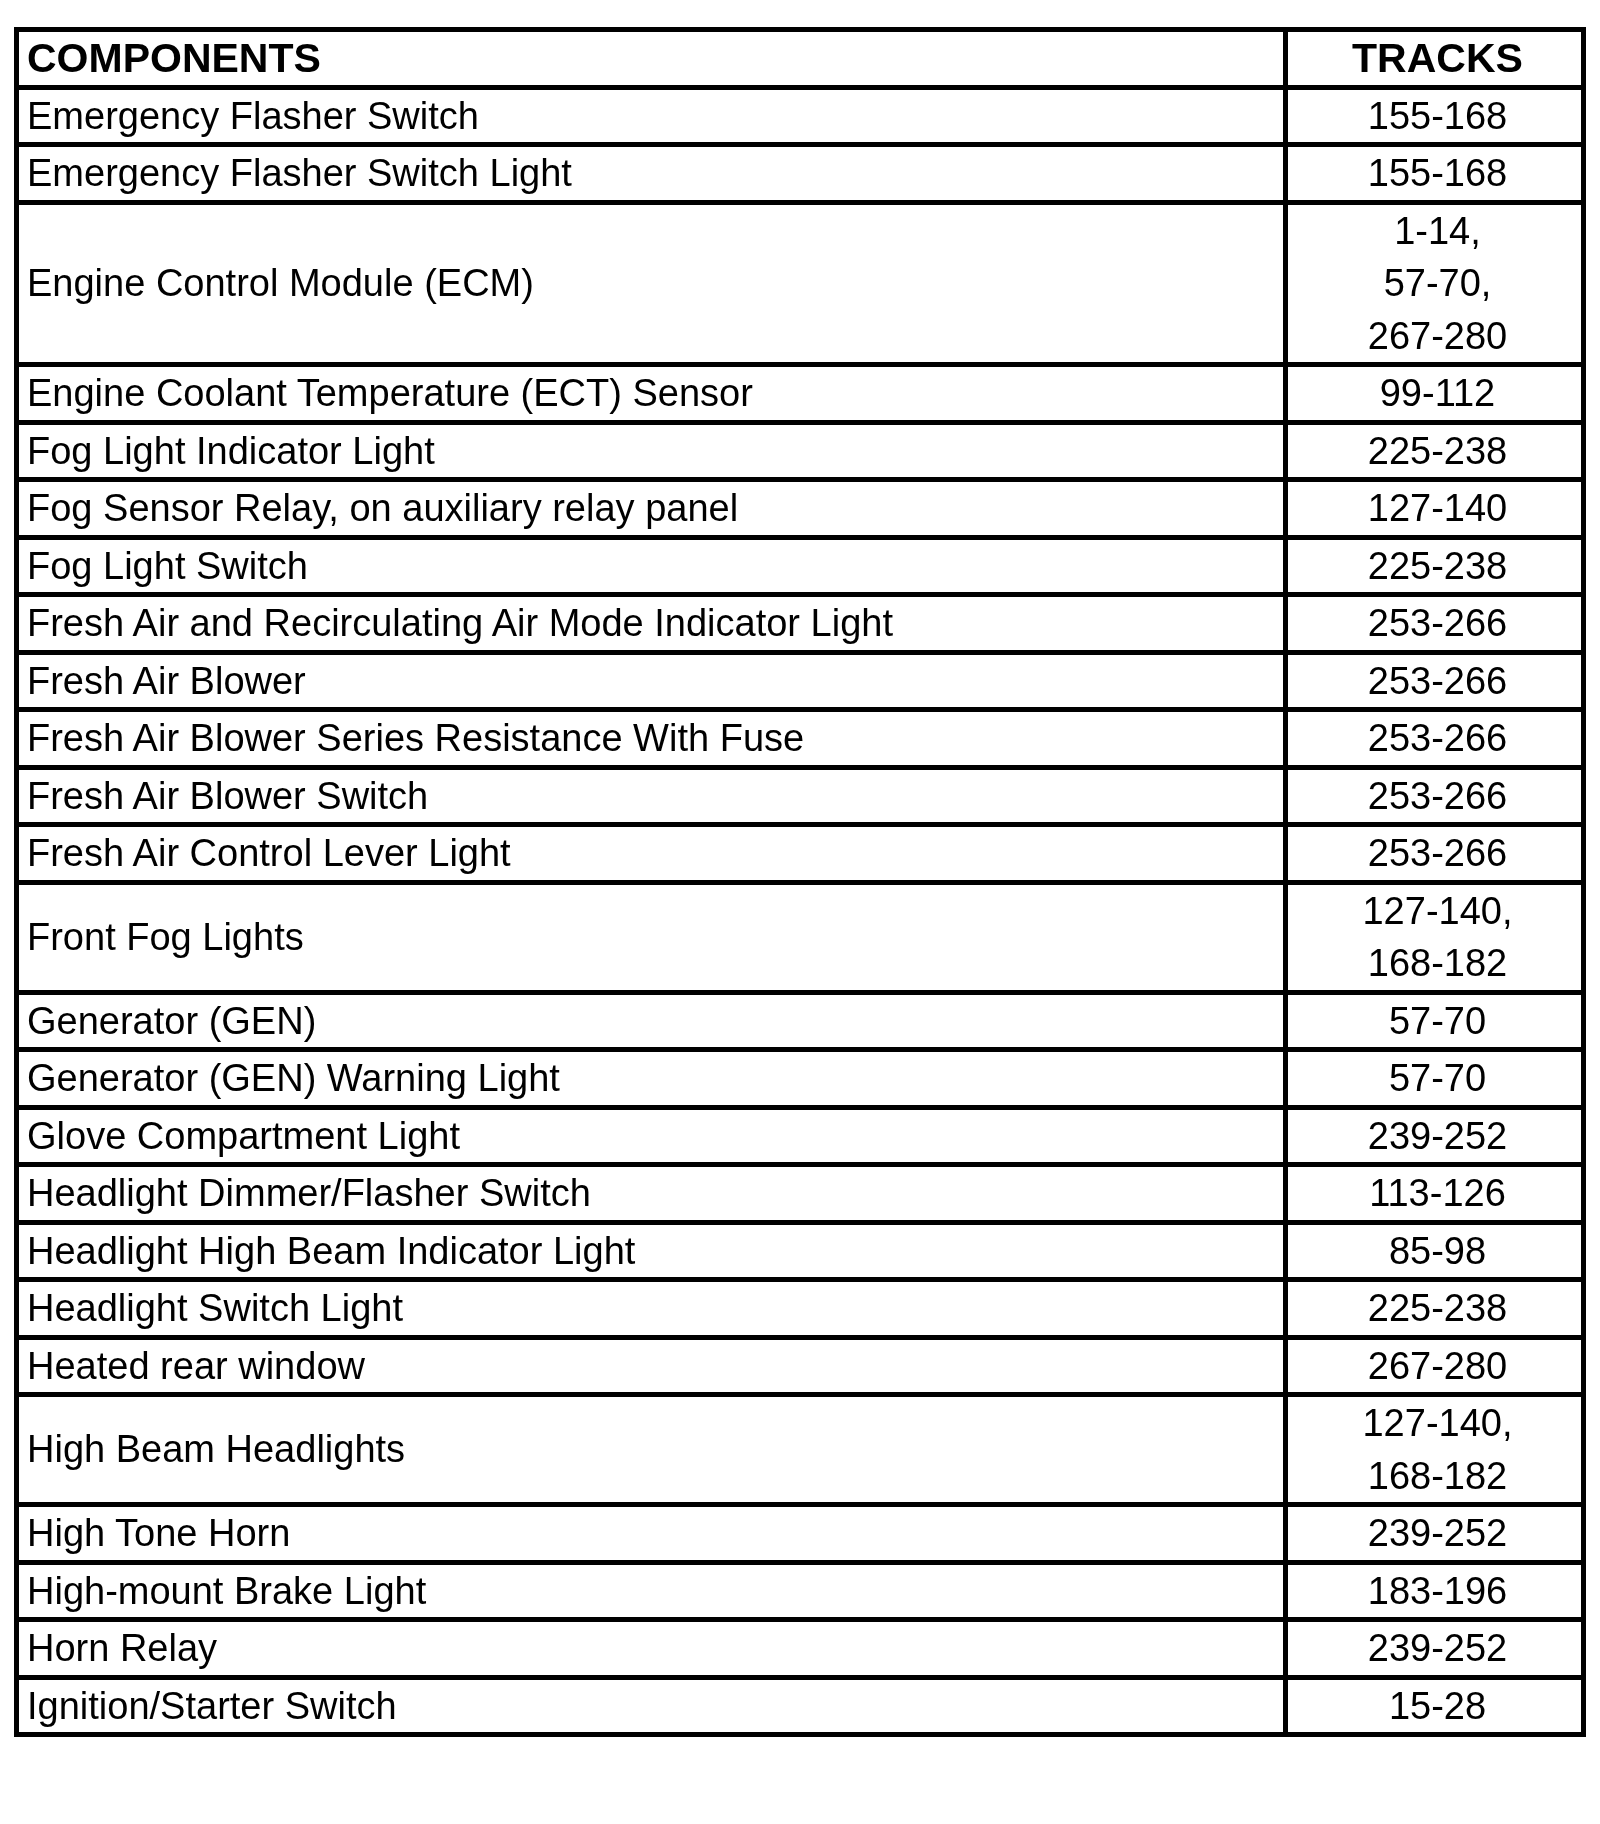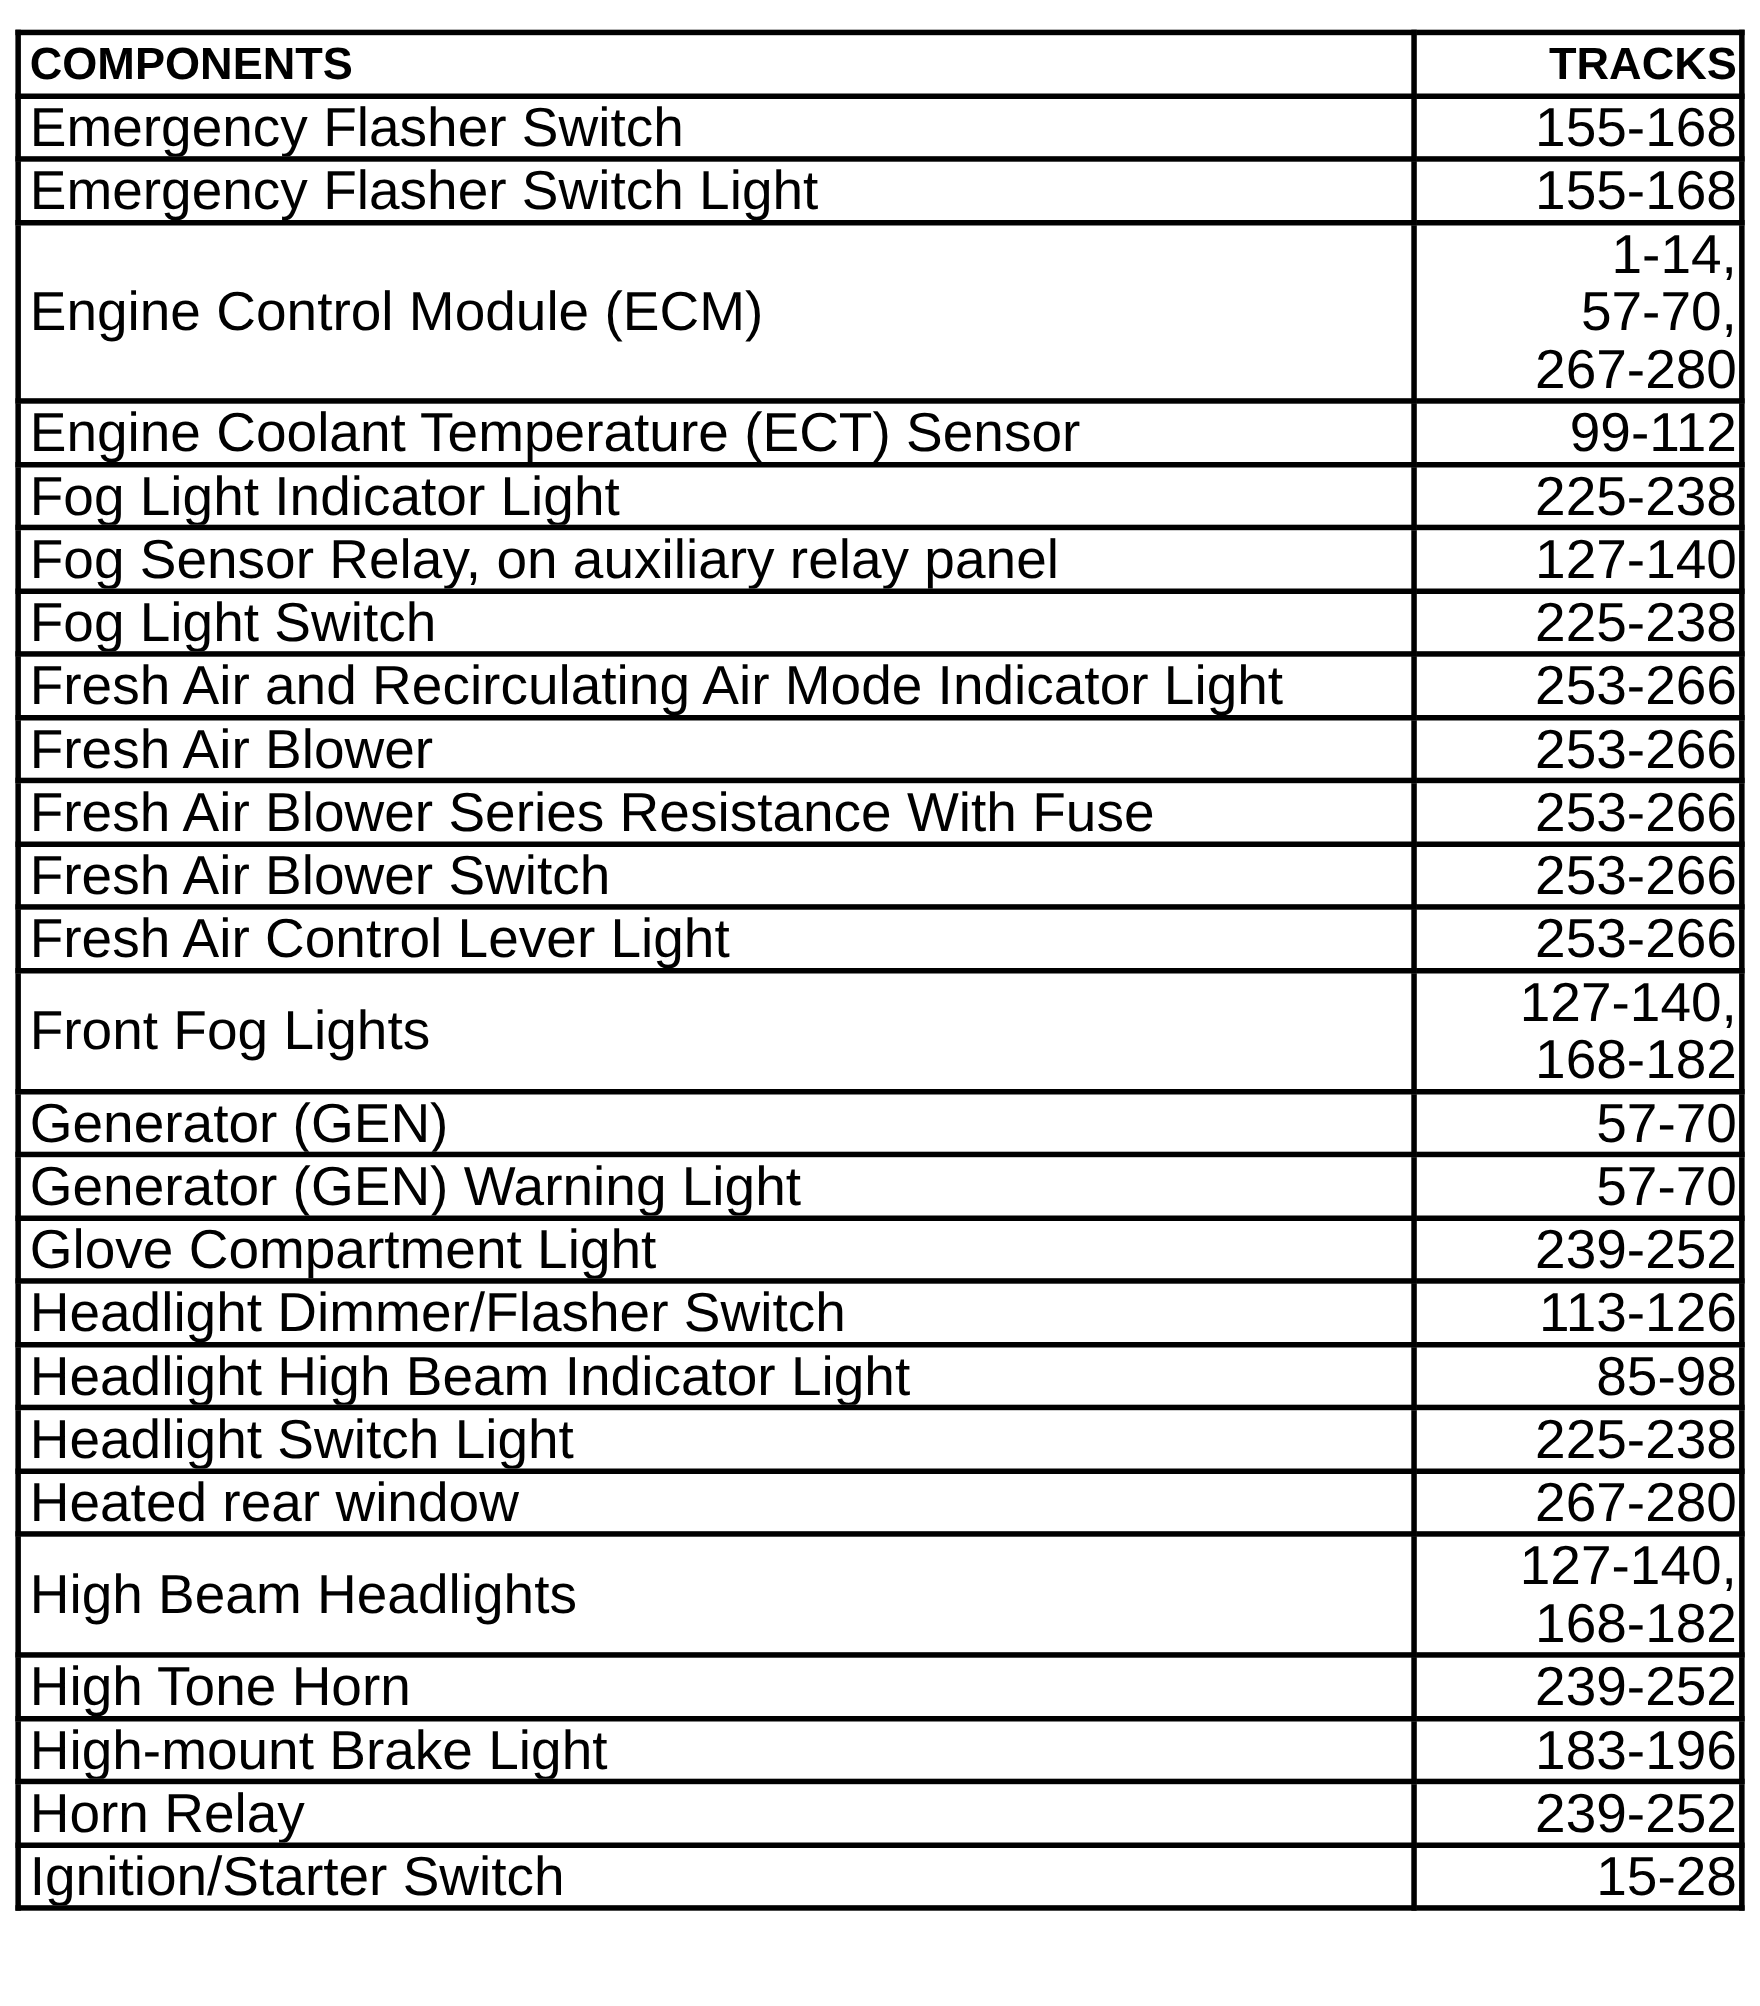--- a/index.html
+++ b/index.html
@@ -6,26 +6,26 @@
   body { width: 1600px; height: 1824px; position: relative; overflow: hidden; }
   .sheet {
     position: absolute; left: 14px; top: 27px; width: 1567px;
     border-collapse: collapse; table-layout: fixed;
     font-family: "Liberation Sans", sans-serif; color: #000;
   }
   .sheet col.c1 { width: 1269px; }
   .sheet col.c2 { width: 298px; }
   .sheet th, .sheet td {
     border: 5px solid #000; padding: 0 2px 0 8px;
-    font-size: 50px; line-height: 52.5px; vertical-align: middle;
+    font-size: 38px; line-height: 52.5px; vertical-align: middle;
     white-space: nowrap; overflow: hidden;
   }
   .sheet th { font-weight: bold; font-size: 41px; margin-top: 44px; }
   .sheet th.left, .sheet td.left { text-align: left; }
-  .sheet th.right, .sheet td.right { text-align: right; padding-right: 2px; }
+  .sheet th.right, .sheet td.right { text-align: center; padding-right: 2px; }
   .sheet .track-line { display: block; }
 </style>
 </head>
 <body>
 
 <table class="sheet">
   <colgroup>
       <col class="c1">
       <col class="c2">
     </colgroup>

